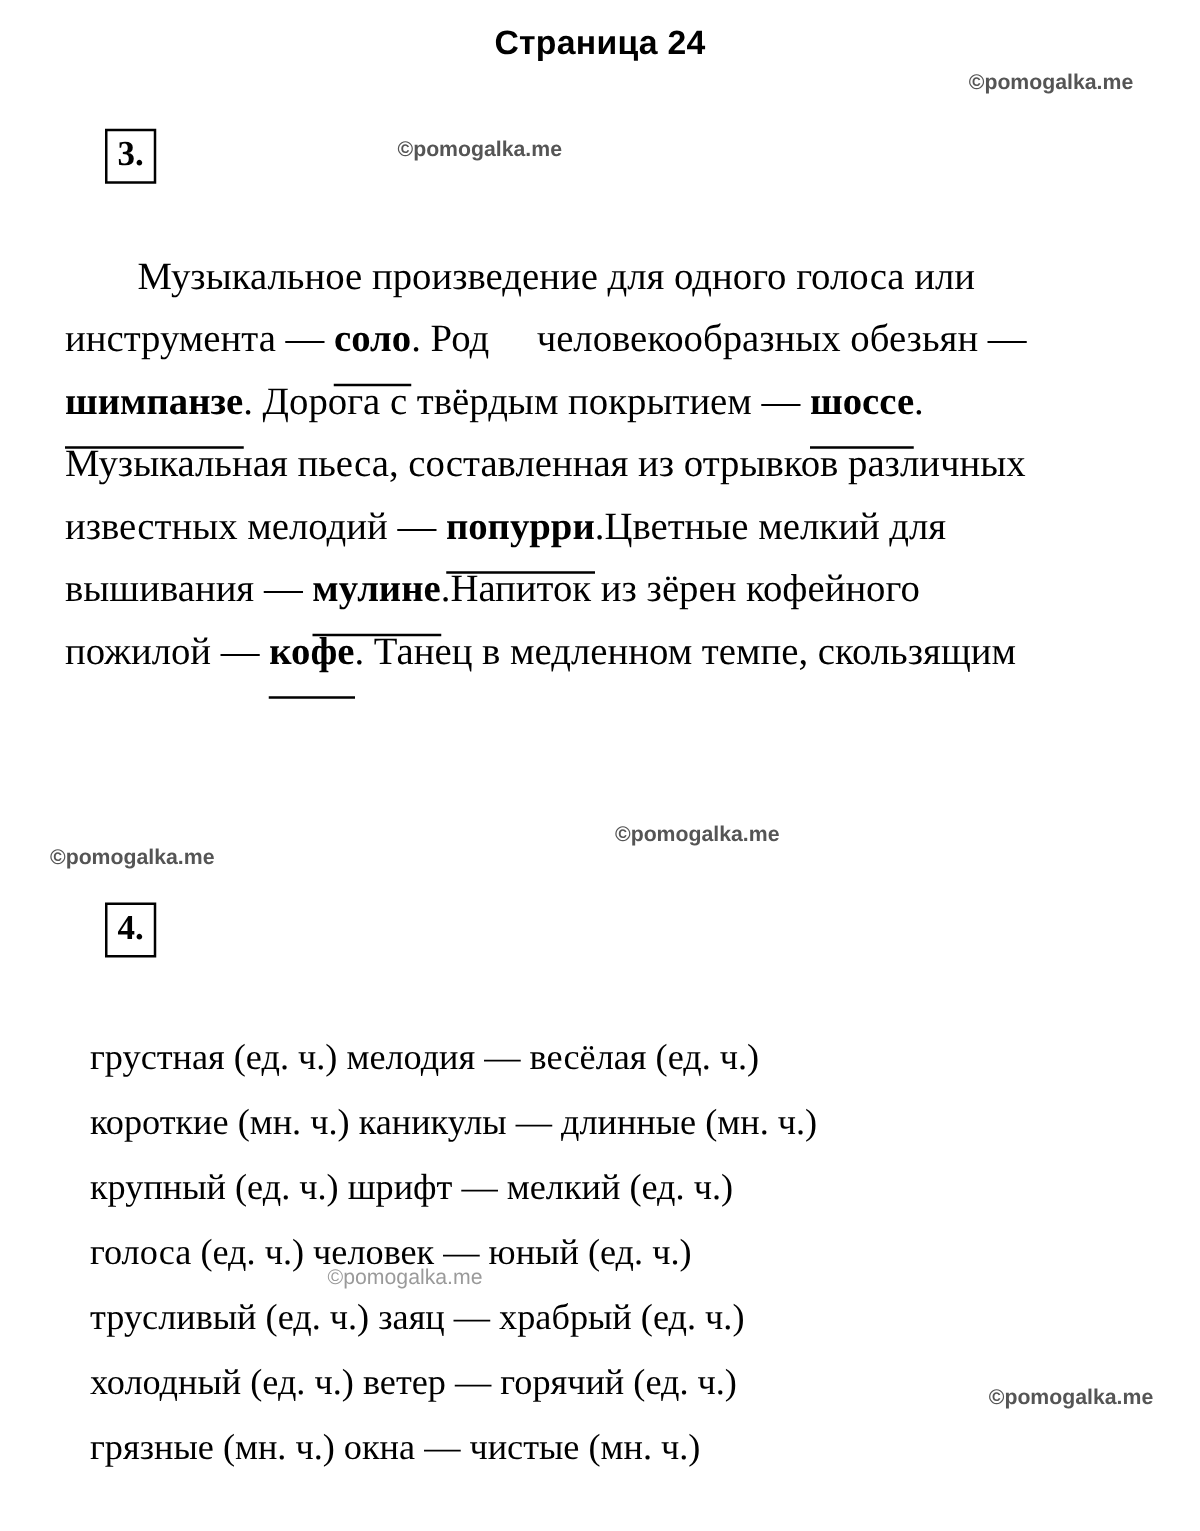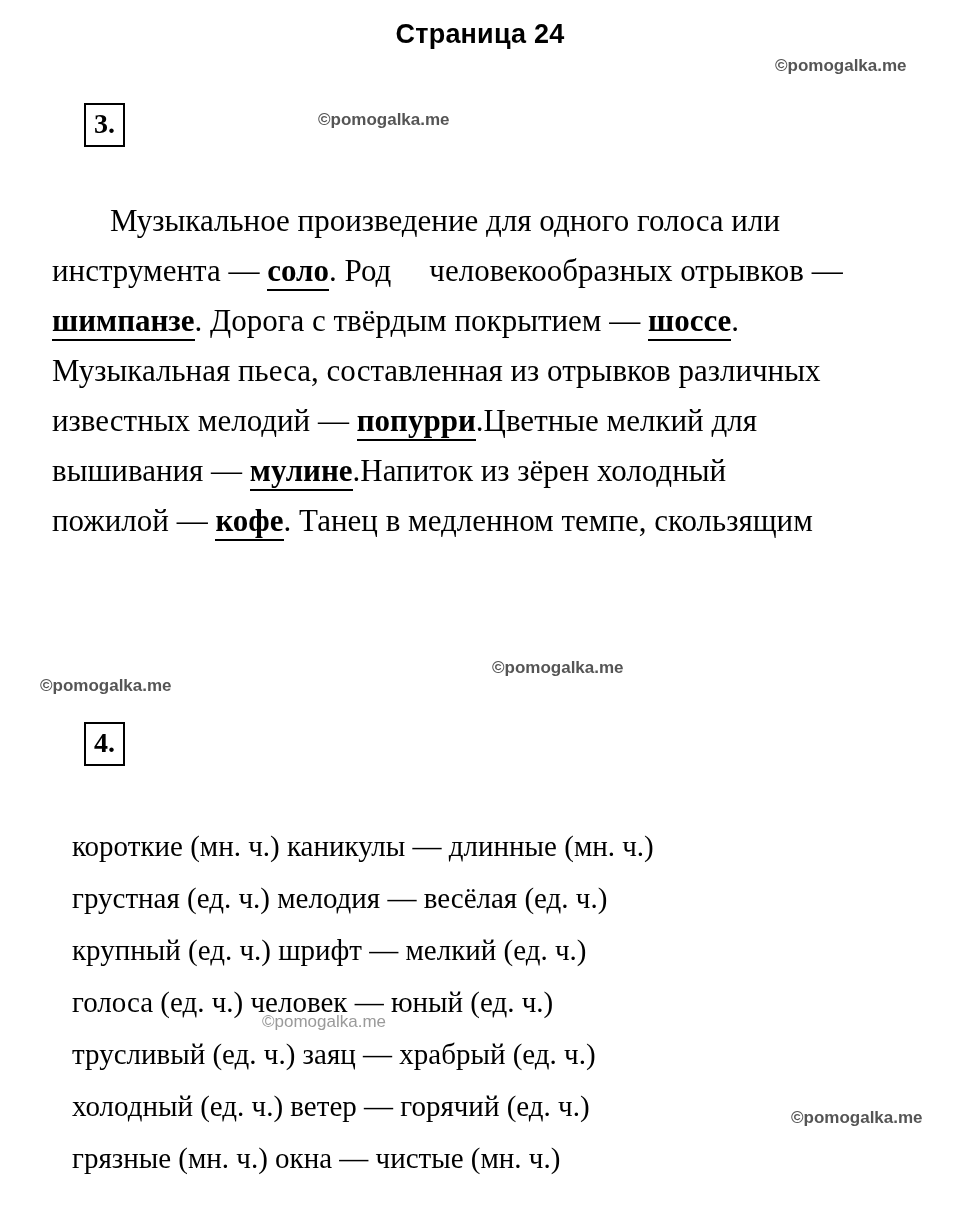--- a/index.html
+++ b/index.html
@@ -57,21 +57,21 @@
   .block3 .line {
     white-space: nowrap;
   }
   .indent {
     display: inline-block;
     width: 58px;
   }
   .ans {
     font-weight: bold;
     border-bottom: 2px solid #000;
-    padding-bottom: 1px;
+    padding-bottom: 19px;
   }
   .gap {
     display: inline-block;
     width: 38px;
   }
   .block4 {
     position: absolute;
     left: 72px;
     top: 820px;
     font-size: 29px;
@@ -92,31 +92,31 @@
     <div class="watermark" style="left: 40px; top: 676px;">©pomogalka.me</div>
     <div class="watermark" style="left: 492px; top: 658px;">©pomogalka.me</div>
     <div class="watermark wm-light" style="left: 262px; top: 1012px;">©pomogalka.me</div>
     <div class="watermark" style="left: 791px; top: 1108px;">©pomogalka.me</div>
   </div>
 
 <div class="ex-num" id="ex3-num" style="left: 84px; top: 103px;">3.</div>
 
 <div class="block3" id="ex3-body">
     <div class="line"><span class="indent"></span><span>Музыкальное произведение для одного голоса или</span></div>
-    <div class="line"><span>инструмента — </span><span class="ans">соло</span><span>. Род</span><span class="gap"></span><span>человекообразных отрывков —</span></div>
+    <div class="line"><span>инструмента — </span><span class="ans">соло</span><span>. Род</span><span class="gap"></span><span>человекообразных обезьян —</span></div>
     <div class="line"><span class="ans">шимпанзе</span><span>. Дорога с твёрдым покрытием — </span><span class="ans">шоссе</span><span>.</span></div>
     <div class="line"><span>Музыкальная пьеса, составленная из отрывков различных</span></div>
     <div class="line"><span>известных мелодий — </span><span class="ans">попурри</span><span>.Цветные мелкий для</span></div>
-    <div class="line"><span>вышивания — </span><span class="ans">мулине</span><span>.Напиток из зёрен холодный</span></div>
+    <div class="line"><span>вышивания — </span><span class="ans">мулине</span><span>.Напиток из зёрен кофейного</span></div>
     <div class="line"><span>пожилой — </span><span class="ans">кофе</span><span>. Танец в медленном темпе, скользящим</span></div>
   </div>
 
 <div class="ex-num" id="ex4-num" style="left: 84px; top: 722px;">4.</div>
 
 <div class="block4" id="ex4-body">
+    <div class="line">грустная (ед. ч.) мелодия — весёлая (ед. ч.)</div>
     <div class="line">короткие (мн. ч.) каникулы — длинные (мн. ч.)</div>
-    <div class="line">грустная (ед. ч.) мелодия — весёлая (ед. ч.)</div>
     <div class="line">крупный (ед. ч.) шрифт — мелкий (ед. ч.)</div>
     <div class="line">голоса (ед. ч.) человек — юный (ед. ч.)</div>
     <div class="line">трусливый (ед. ч.) заяц — храбрый (ед. ч.)</div>
     <div class="line">холодный (ед. ч.) ветер — горячий (ед. ч.)</div>
     <div class="line">грязные (мн. ч.) окна — чистые (мн. ч.)</div>
   </div>
 
 </body></html>

